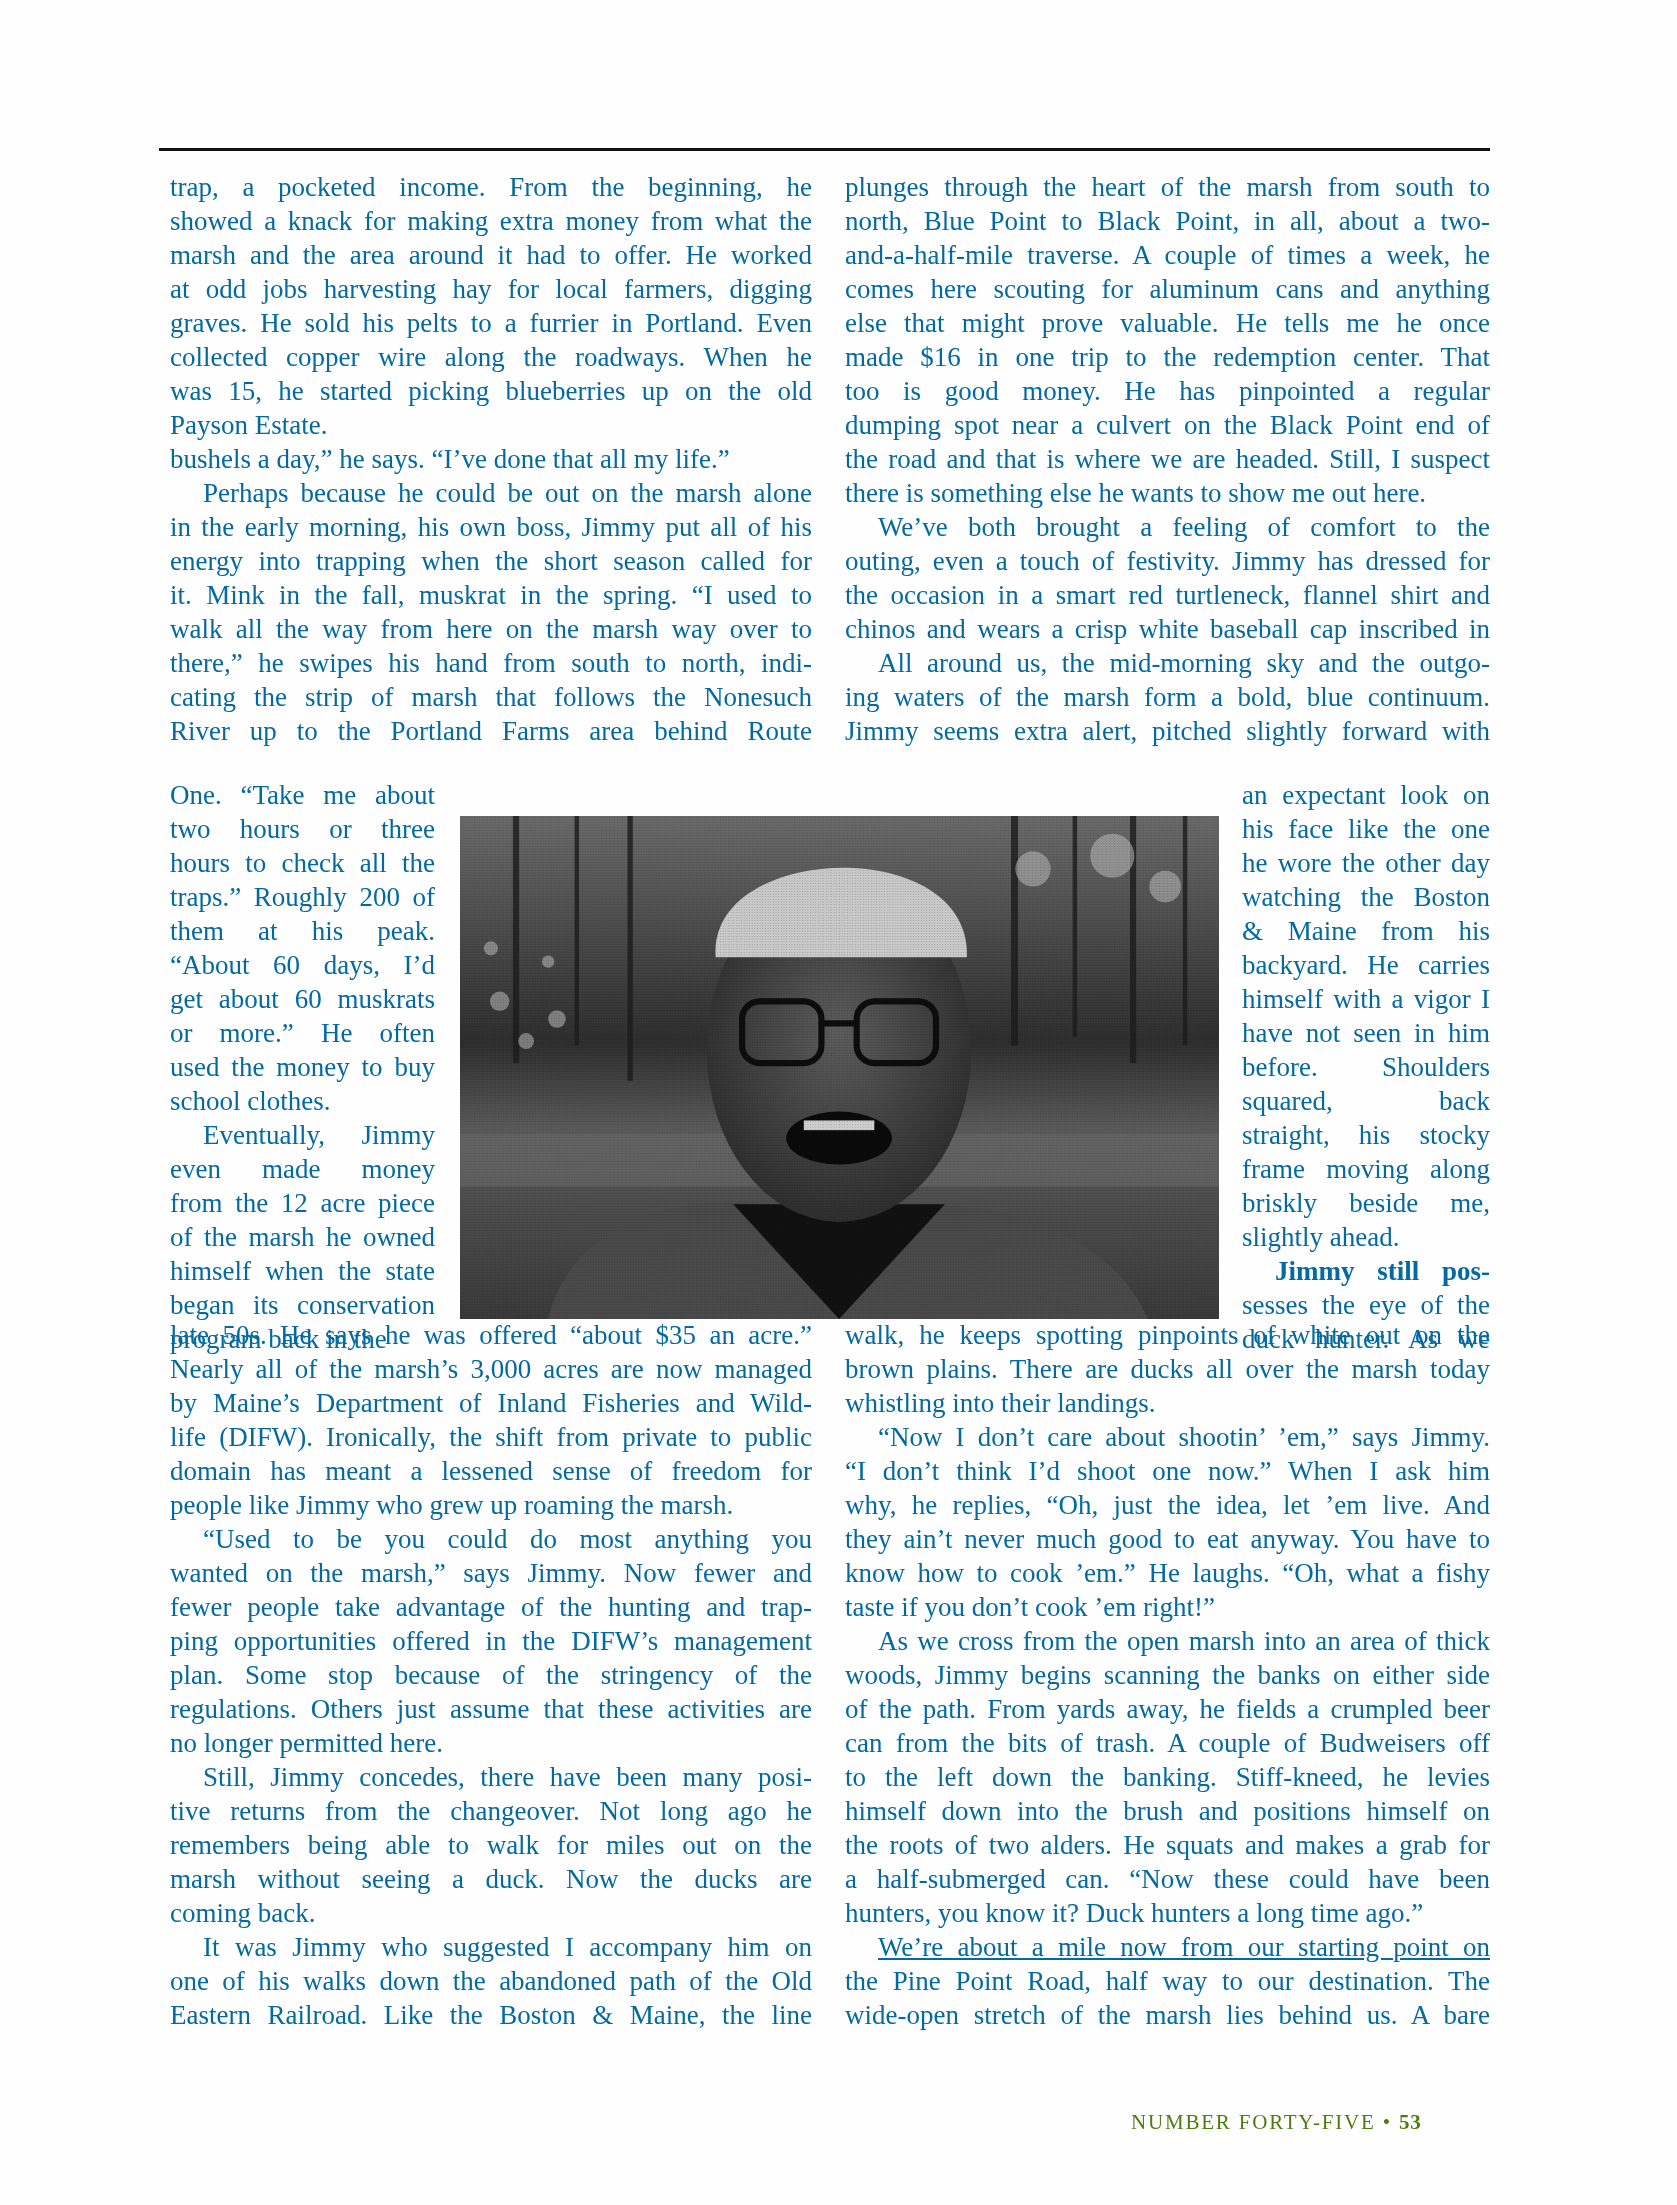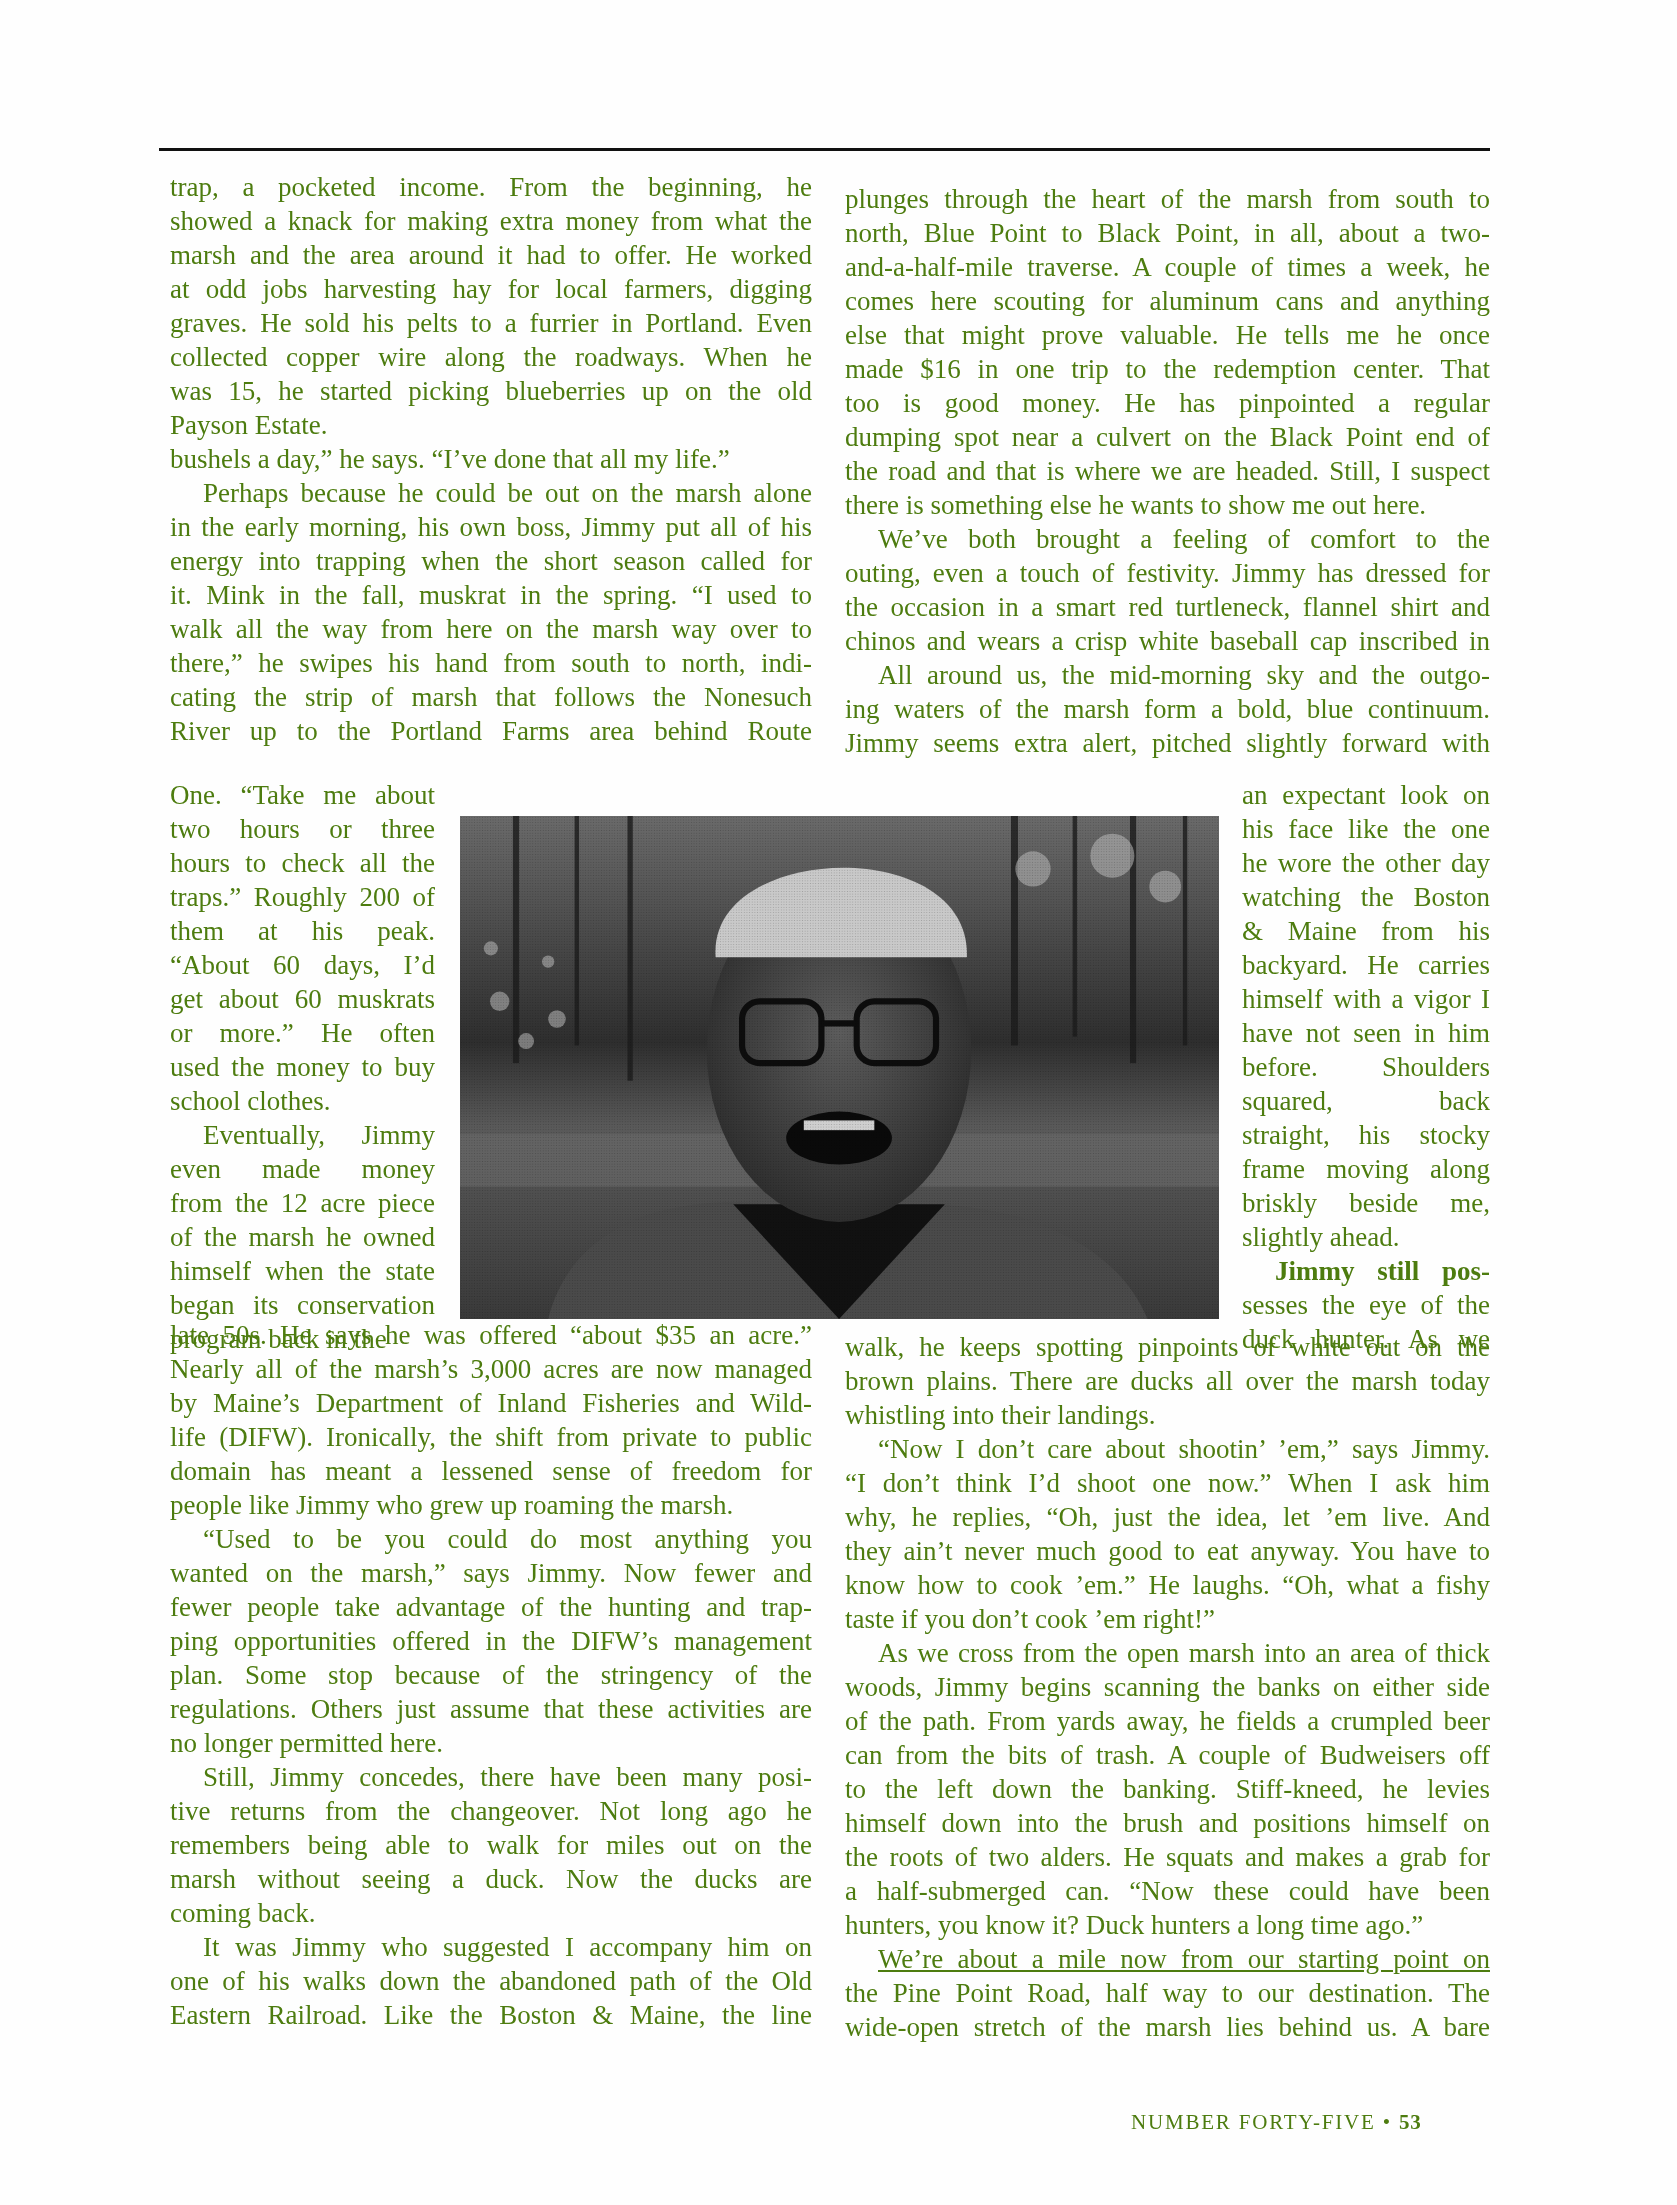--- a/index.html
+++ b/index.html
@@ -1,22 +1,22 @@
 <!DOCTYPE html>
 <html style="font-size:7px"><head>
 <meta charset="utf-8">
 <style>
   html, body { margin:0; padding:0; background:#ffffff; }
   body { width:1677px; height:2205px; position:relative; overflow:hidden; }
   .page { position:absolute; left:0; top:0; width:1677px; height:2205px; background:#fefefe; }
   .rule { position:absolute; left:159px; top:148px; width:1331px; height:3.1px; background:#111; }
-  .col { position:absolute; font-family:"Liberation Serif","DejaVu Serif",serif; color:#4d7c0f;
+  .col { position:absolute; font-family:"Liberation Serif","DejaVu Serif",serif; color:#0369a1;
          font-size:27px; line-height:34px; text-align:justify; hyphens:manual; }
   .col-left  { left:170px;  top:170px; width:642px; }
-  .col-right { left:845px; top:170px; width:645px;margin-top:12px; }
+  .col-right { left:845px; top:170px; width:645px; }
   .wrap-left  { position:absolute; left:170px;  top:778px; width:265px; }
   .wrap-right { position:absolute; left:1242px; top:778px; width:248px; }
   .line { display:block; text-align:justify; text-align-last:justify; }
   .line.l { text-align-last:left; }
   .photo { position:absolute; left:460px; top:816px; width:759px; height:503px; overflow:hidden;
            background:#3a3a3a; }
   .photo svg { width:100%; height:100%; display:block; }
   .footer { position:absolute; left:1131px; top:2110px; font-family:"Liberation Serif","DejaVu Serif",serif;
             font-size:21px; letter-spacing:1.8px; color:#4d7c0f; white-space:nowrap; }
   .footer .pg { font-weight:bold; letter-spacing:0.9px; }

